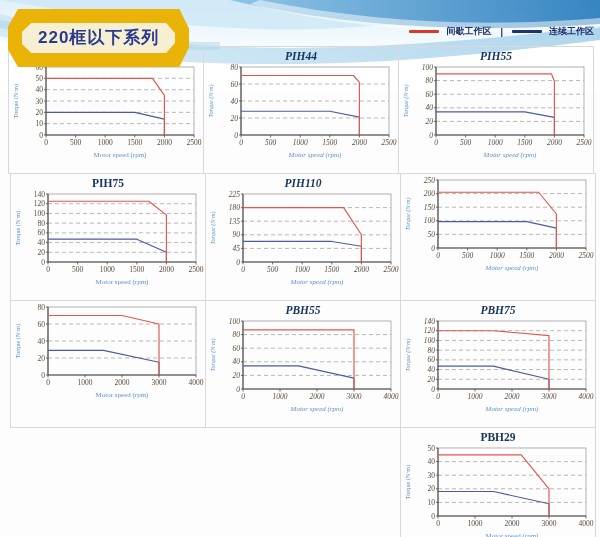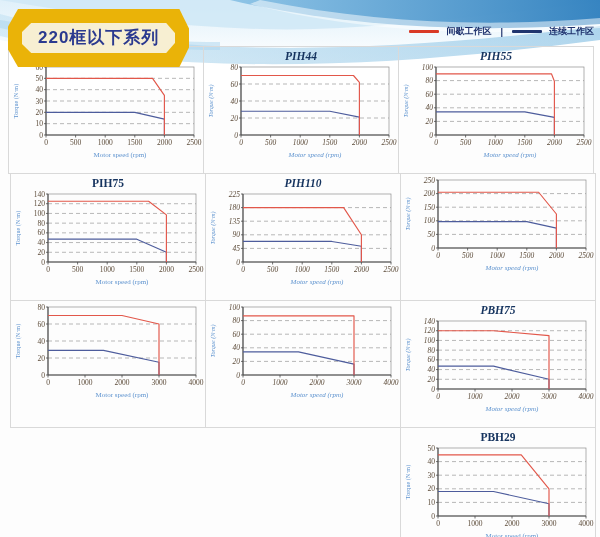--- a/index.html
+++ b/index.html
@@ -363,20 +363,21 @@
           <line x1="148" y1="72" x2="148" y2="74.5" stroke="#4a4a4a" stroke-width="0.8"></line>
           <text x="185" y="82" text-anchor="middle" font-size="7.5" font-family="&quot;Liberation Serif&quot;, serif" fill="#5c4b39">4000</text>
           <line x1="185" y1="72" x2="185" y2="74.5" stroke="#4a4a4a" stroke-width="0.8"></line>
           <text x="9" y="38" text-anchor="middle" font-size="6.2" font-family="&quot;Liberation Serif&quot;, serif" fill="#5e93cf" transform="rotate(-90 9 38)">Torque (N·m)</text>
           <text x="111" y="94" text-anchor="middle" font-size="7" font-family="&quot;Liberation Serif&quot;, serif" fill="#5e93cf">Motor speed (rpm)</text>
           <polyline points="37,47.349999999999994 92.5,47.349999999999994 148,59.25 148,72" fill="none" stroke="#4d5c9c" stroke-width="1.15" stroke-linejoin="round"></polyline>
           <polyline points="37,12.5 111,12.5 148,21 148,72" fill="none" stroke="#e2574a" stroke-width="1.15" stroke-linejoin="round"></polyline>
         </svg>
       </div>
       <div class="cell">
+        <div class="chart-title">PBH55</div>
         <svg class="chart-svg" width="194" height="103" viewBox="0 0 194 103">
           <line x1="37" y1="58.400000000000006" x2="185" y2="58.400000000000006" stroke="#9a9a9a" stroke-width="0.7" stroke-dasharray="4 3"></line>
           <line x1="37" y1="44.8" x2="185" y2="44.8" stroke="#9a9a9a" stroke-width="0.7" stroke-dasharray="4 3"></line>
           <line x1="37" y1="31.200000000000003" x2="185" y2="31.200000000000003" stroke="#9a9a9a" stroke-width="0.7" stroke-dasharray="4 3"></line>
           <line x1="37" y1="17.599999999999998" x2="185" y2="17.599999999999998" stroke="#9a9a9a" stroke-width="0.7" stroke-dasharray="4 3"></line>
           <rect x="37" y="4" width="148" height="68" fill="none" stroke="#8f8f8f" stroke-width="0.7"></rect>
           <line x1="37" y1="4" x2="37" y2="72" stroke="#4a4a4a" stroke-width="1.1"></line>
           <line x1="37" y1="72" x2="185" y2="72" stroke="#4a4a4a" stroke-width="1.1"></line>
           <text x="34" y="74.6" text-anchor="end" font-size="7.5" font-family="&quot;Liberation Serif&quot;, serif" fill="#5c4b39">0</text>
           <line x1="35" y1="72" x2="37" y2="72" stroke="#4a4a4a" stroke-width="0.8"></line>

